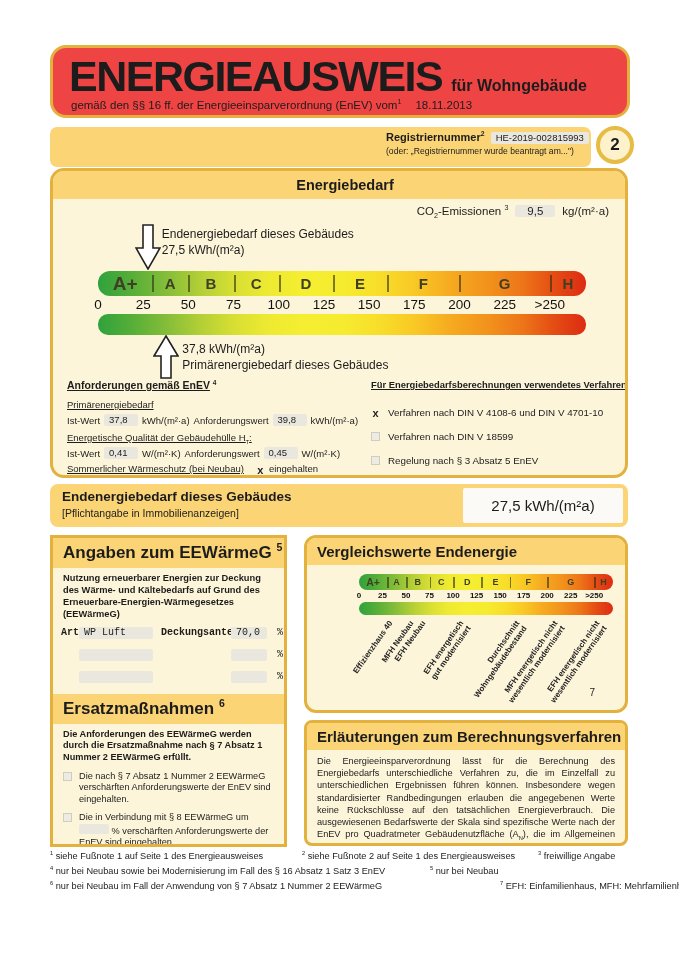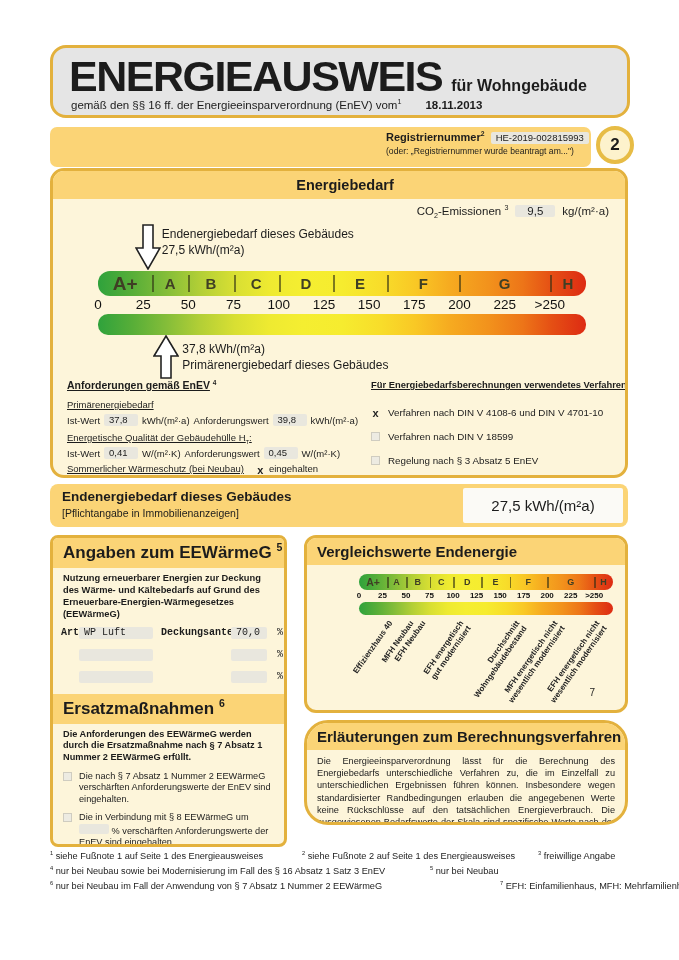--- a/index.html
+++ b/index.html
@@ -9,26 +9,26 @@
 
   .goldbox { position:absolute; background:#fdf5da; border:3px solid #e3b13d; border-radius:14px; overflow:hidden; }
   .band { background:#fbd476; font-weight:bold; }
   .amberbar { position:absolute; background:#fbd476; border-radius:7px; }
   .field { display:inline-block; background:#e9e7de; border-radius:2px; padding:0 5px; min-width:34px; min-height:12px; }
   .ul { text-decoration:underline; }
   sup.fn { font-size:0.62em; vertical-align:super; line-height:0; }
   sub.sb { font-size:0.62em; vertical-align:sub; line-height:0; }
 
   
-  #title-box { position:absolute; left:50px; top:45px; width:580px; height:73px; background:#e5e5e5; border:3.5px solid #e3b13d; border-radius:16px; }
+  #title-box { position:absolute; left:50px; top:45px; width:580px; height:73px; background:#ef4444; border:3.5px solid #e3b13d; border-radius:16px; }
   #title-row { position:absolute; left:16px; top:4px; display:flex; align-items:baseline; }
   #main-title { font-size:43px; font-weight:bold; letter-spacing:-1.5px; }
   #sub-title { font-size:16px; font-weight:bold; margin-left:9px; }
   #law-line { position:absolute; left:18px; top:51px; font-size:11.5px; }
-  #law-date { margin-left:24px;font-weight:bold; }
+  #law-date { margin-left:14px; }
 
   
   #header-bar { left:50px; top:127px; width:541px; height:40px; }
   #header-bar .hb-title { position:absolute; left:12px; top:11px; font-size:14.5px; font-weight:bold; }
   #reg-block { position:absolute; left:336px; top:4px; width:200px; }
   #reg-line1 { font-size:11px; font-weight:bold; white-space:nowrap; }
   #reg-line1 .field { font-size:9.5px; font-weight:normal; margin-left:3px; }
   #reg-line2 { font-size:8.6px; font-weight:normal; margin-top:2px; }
 
   #page-circle { position:absolute; left:596px; top:126px; width:38px; height:38px; border:4px solid #e7bc45; background:#fdf2cc; border-radius:50%; text-align:center; line-height:30px; font-size:17px; font-weight:bold; }
@@ -65,21 +65,21 @@
   .chk { display:inline-block; width:9px; height:9px; background:#edebe2; border:1px solid #cfccc0; font-size:9px; line-height:9px; text-align:center; font-weight:bold; color:#222; flex:none; margin-top:1px; }
   .chk.checked { background:transparent; border-color:transparent; font-size:11px; line-height:9px; }
 
   
   #end-bar { left:50px; top:484px; width:578px; height:43px; border-radius:8px; }
   #end-bar .eb-t { position:absolute; left:12px; top:5px; font-size:13.5px; font-weight:bold; }
   #end-bar .eb-s { position:absolute; left:12px; top:23px; font-size:10.5px; }
   #end-value { position:absolute; right:5px; top:4px; width:160px; height:35px; background:#fbfaf6; border-radius:2px; text-align:center; line-height:35px; font-size:15px; }
 
   
-  #ee-box { left:50px; top:535px; width:237px; height:312px; border-radius:8px; }
+  #ee-box { left:50px; top:535px; width:237px; height:312px; border-radius:0; }
   .band-lg { height:30px; line-height:30px; padding-left:10px; font-size:17px; }
   #ee-desc { margin:5px 10px 0 10px; font-size:9.3px; font-weight:bold; line-height:1.28; }
   .ee-row { position:relative; height:19px; margin-top:3px; font-size:10px;font-family:Liberation Mono, monospace; }
   .ee-row .lab { position:absolute; font-weight:bold; }
   .ee-row .f1 { position:absolute; left:26px; width:74px; }
   .ee-row .f2 { position:absolute; left:178px; width:36px; min-width:36px; }
   .ee-row .pct { position:absolute; left:224px; }
   #ersatz-band { margin-top:4px; }
   #ersatz-intro { margin:5px 10px 0 10px; font-size:9.2px; font-weight:bold; line-height:1.28; }
   .er-opt { display:flex; gap:7px; margin:7px 10px 0 10px; font-size:9.2px; line-height:1.25; }
@@ -94,21 +94,21 @@
   #scale-s .cls-letter.big { font-size:10.5px; }
   #scale-s .divider { top:2.5px; height:11px; width:1.5px; }
   #scale-s .numbers-row { height:12px; }
   #scale-s .numbers-row span { font-size:8px; font-weight:bold; line-height:12px; }
   #scale-s .grad-bar { height:13px; border-radius:7px; margin-top:0; }
   #rlabels { position:absolute; left:52px; top:81px; width:254px; height:92px; }
   .rlabel { position:absolute; top:0; width:105px; text-align:right; font-size:8px; font-weight:bold; line-height:1.15; color:#222; white-space:pre-line; transform:rotate(-55deg); transform-origin:100% 0; }
   #vg-footnote { position:absolute; right:30px; bottom:12px; font-size:10px; }
 
   
-  #erl-box { left:304px; top:720px; width:324px; height:105px; border-radius:24px; }
+  #erl-box { left:304px; top:720px; width:324px; height:126px; border-radius:8px; }
   #erl-body { margin:5px 10px 0 10px; font-size:9.2px; line-height:1.33; text-align:justify; }
 
   
   .footnote { position:absolute; font-size:9.2px; white-space:nowrap; }
 </style>
 </head>
 <body>
 
 <div id="page">
 

